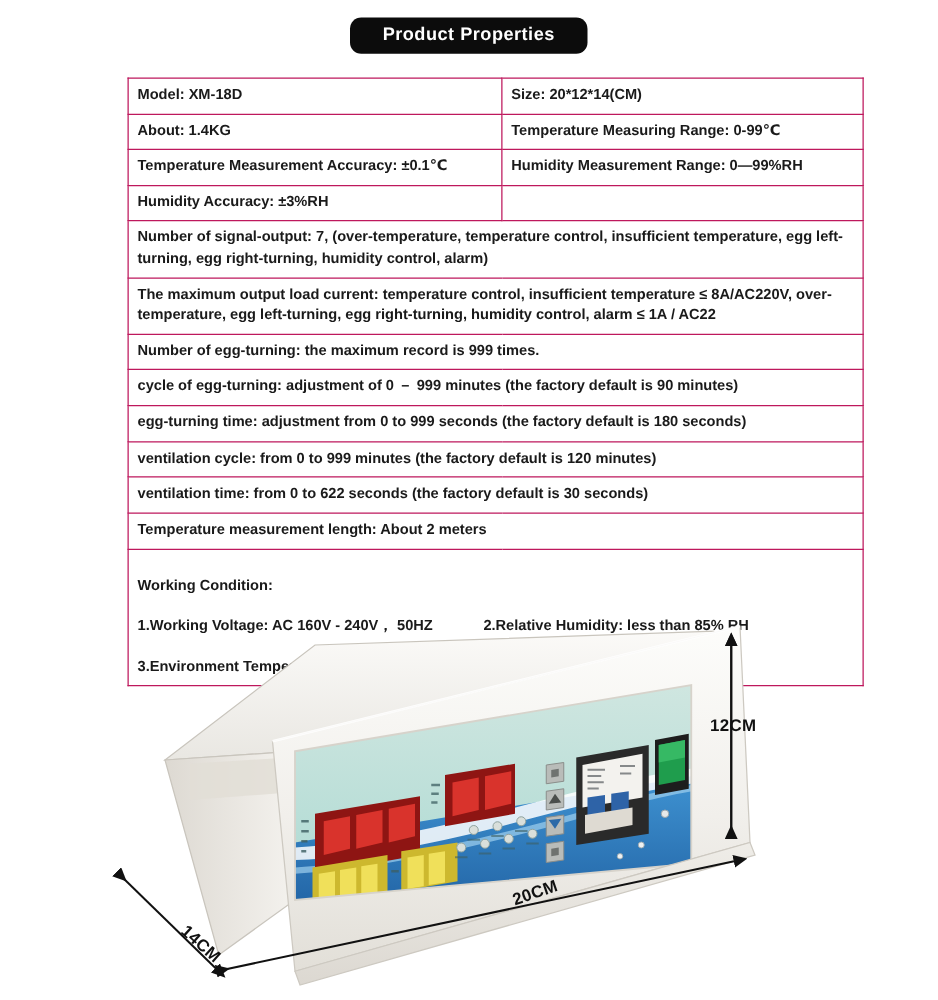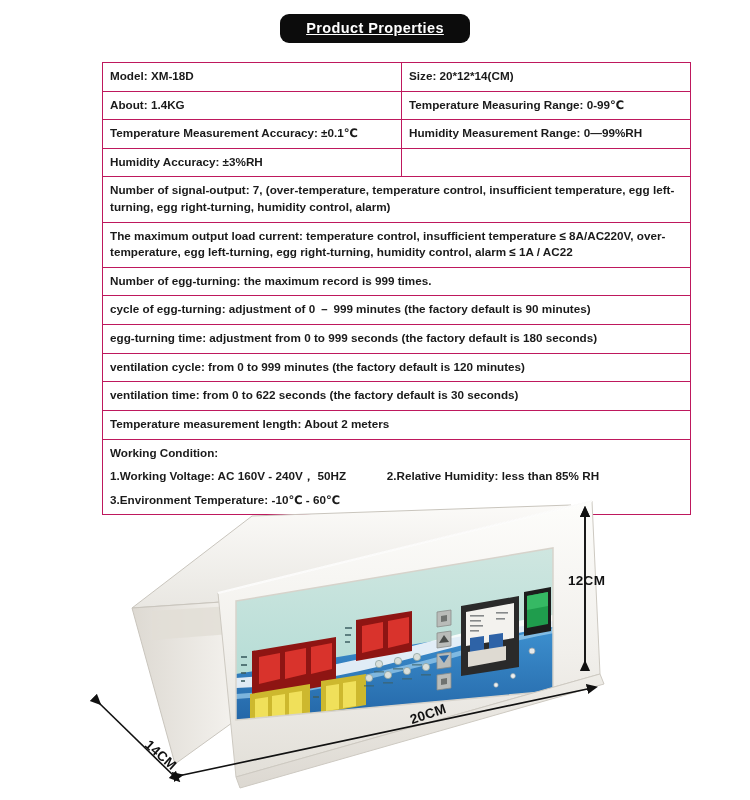--- a/index.html
+++ b/index.html
@@ -25,21 +25,20 @@
   }
   .badge {
     display: inline-block;
     background: #0c0c0c;
     color: #ffffff;
     font-size: 14.5px;
     font-weight: 700;
     letter-spacing: .4px;
     padding: 6px 26px 7px 26px;
     border-radius: 9px;
-    text-decoration: underline;
   }
 
   
   .spec-table {
     position: absolute;
     left: 102px;
     top: 62px;
     width: 558px;
     border-collapse: collapse;
     table-layout: fixed;
@@ -50,21 +49,21 @@
     padding: 5px 7px 6px 7px;
     font-size: 11.7px;
     font-weight: 600;
     color: #1a1a1a;
     line-height: 1.42;
     vertical-align: top;
   }
   .spec-table td.left  { width: 284px; }
   .spec-table td.right { width: 274px; }
   .multiline { line-height: 1.45; }
-  .wc-line { margin: 0 0 7px 0; }
+  .wc-line { margin: 16px 0 7px 0; }
   .wc-line:last-child { margin-bottom: 0; }
   .wc-gap { display: inline-block; width: 34px; }
 
   
   .photo {
     position: absolute;
     left: 0;
     top: 488px;
     width: 750px;
     height: 312px;

